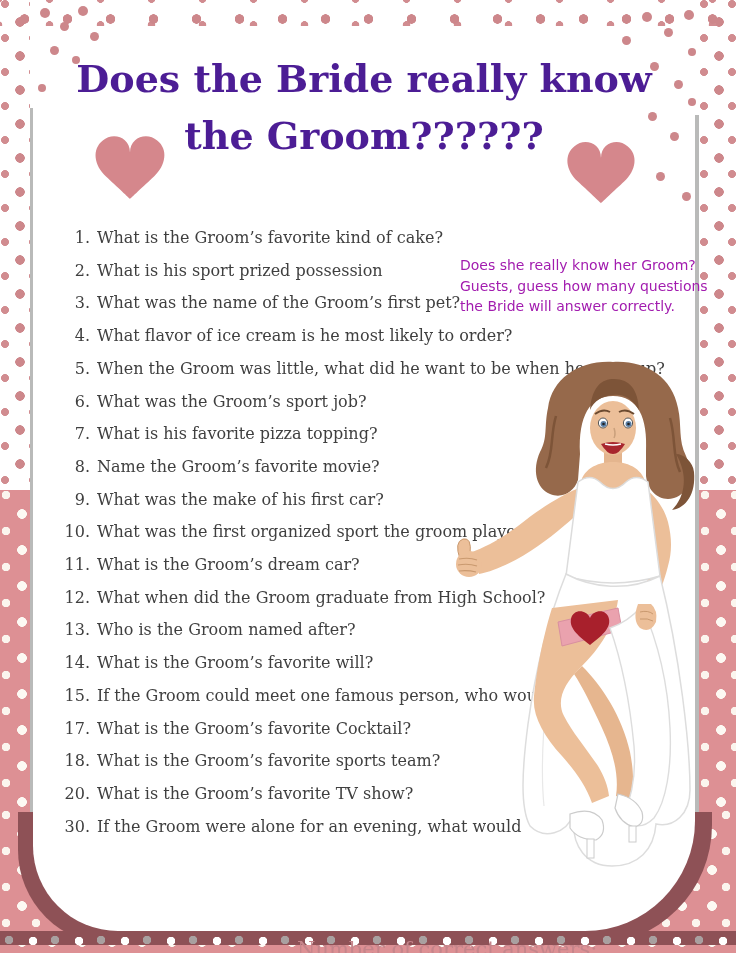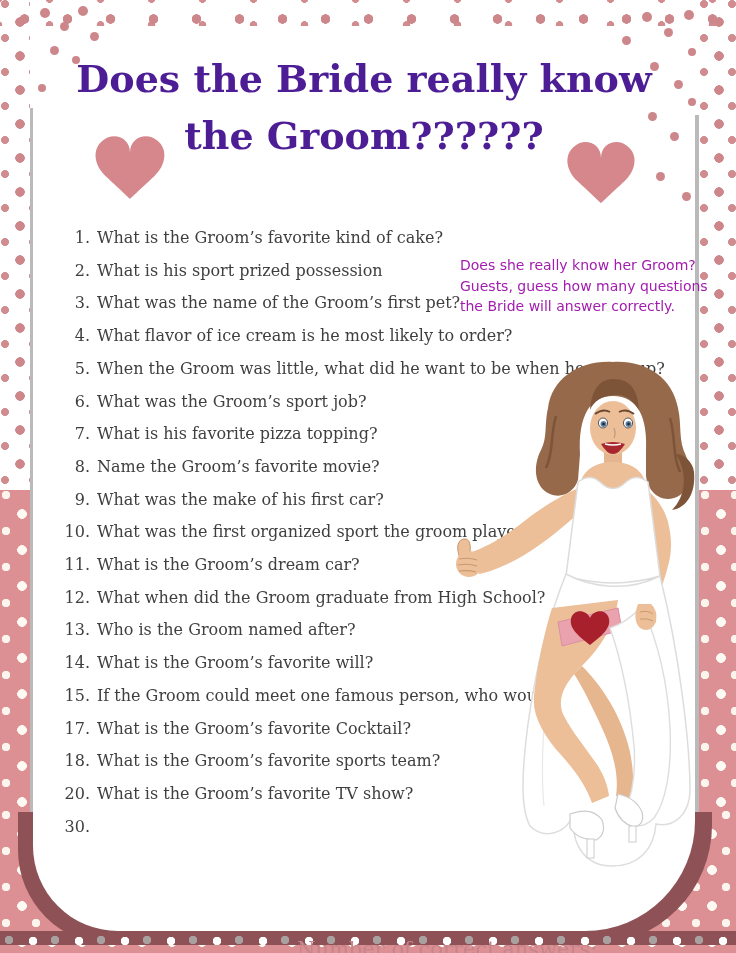--- a/index.html
+++ b/index.html
@@ -176,21 +176,21 @@
     <div class="qrow">
         <span class="qnum">18.</span>
         <span class="qtext">What is the Groom’s favorite sports team?</span>
       </div>
     <div class="qrow">
         <span class="qnum">20.</span>
         <span class="qtext">What is the Groom’s favorite TV show?</span>
       </div>
     <div class="qrow">
         <span class="qnum">30.</span>
-        <span class="qtext"><br></span>
+        <span class="qtext"><span>If the Groom were alone for an evening, what would</span><br></span>
       </div>
   </div>
 
   <div class="footer">
     <span>Number of correct answers:</span><span class="blank"></span>
   </div>
 
   <svg style="position:absolute;left:432px;top:356px" width="286" height="545" viewBox="0 0 286 545">
 
     <path d="M181,6 C148,4 120,22 116,52 C112,70 116,82 108,96 C100,114 104,132 118,138 C130,143 142,136 146,124 L148,98 C146,60 158,40 181,40 C206,40 216,62 214,96 L214,120 C216,136 228,146 242,142 C258,137 262,118 254,100 C246,84 250,70 246,52 C240,20 212,4 181,6 Z" fill="#96694b"></path>

